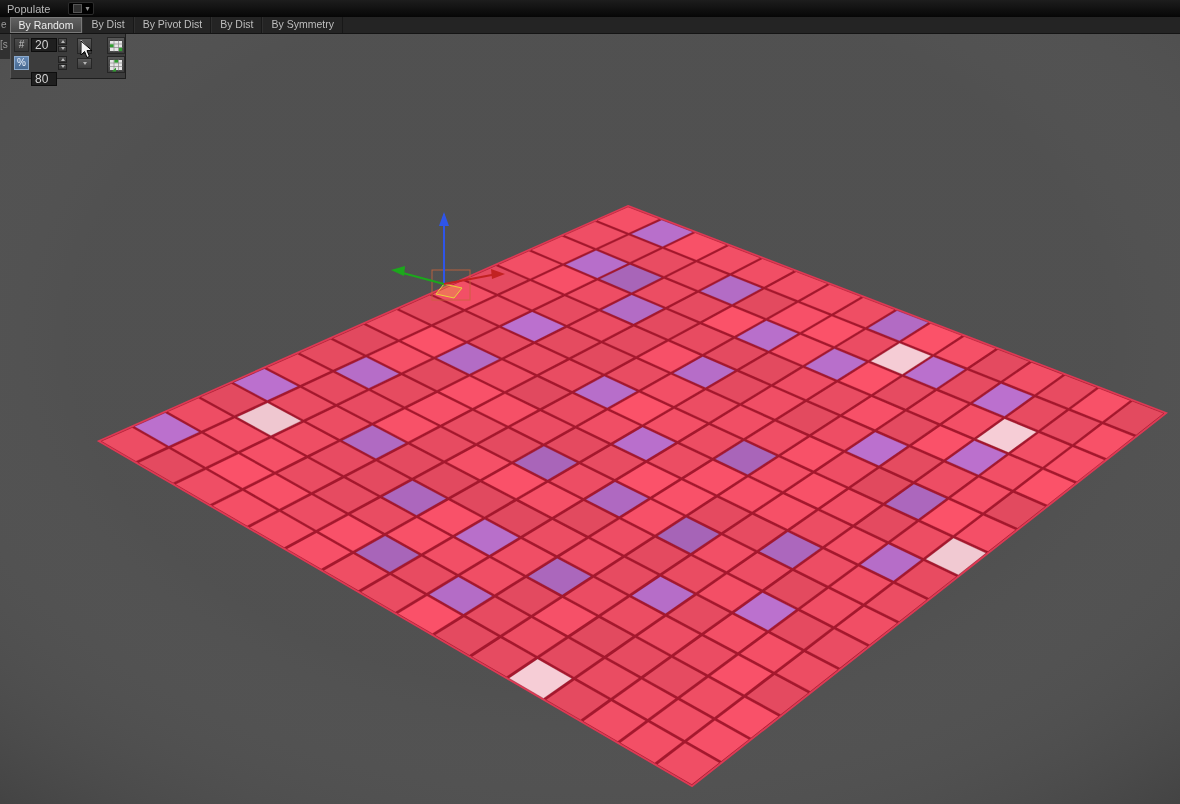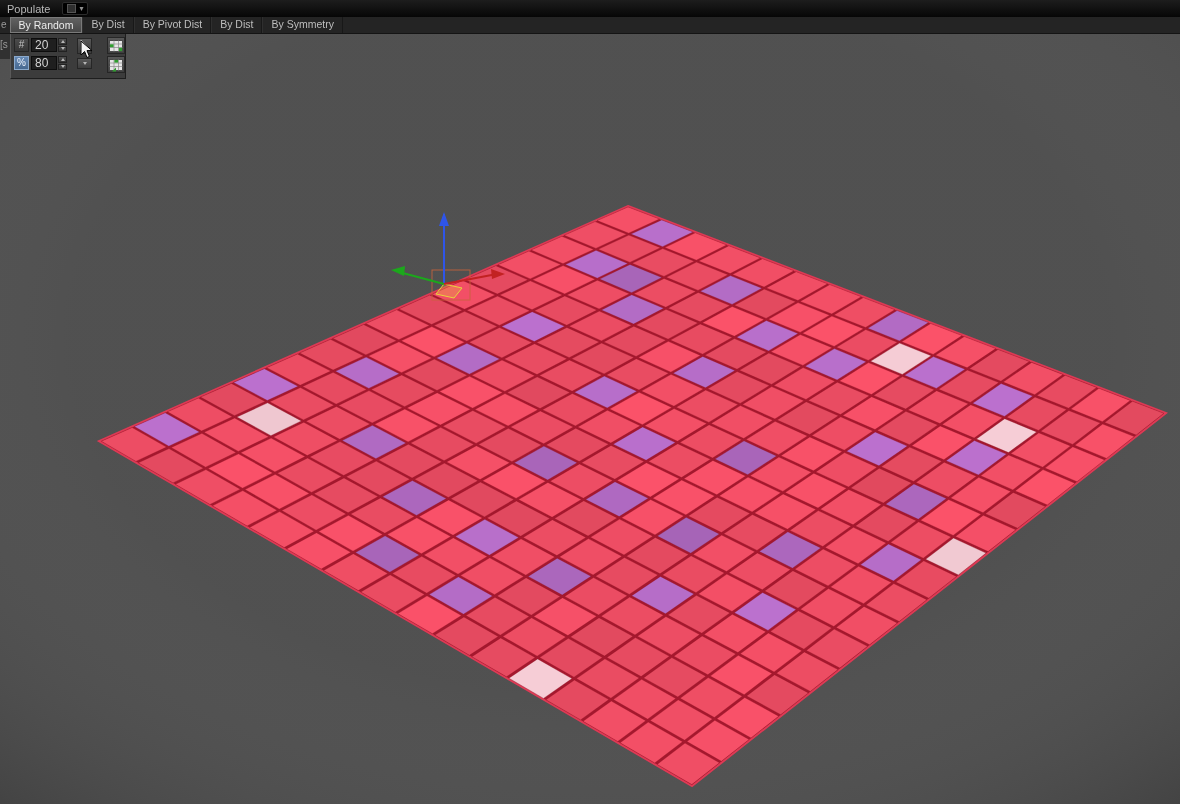--- a/index.html
+++ b/index.html
@@ -5,21 +5,21 @@
   html,body{margin:0;padding:0;background:#000;}
   .screen{position:relative;width:1180px;height:804px;overflow:hidden;
           background:#454545;font-family:"Liberation Sans",sans-serif;}
 
   
   #vp{position:absolute;left:0;top:0;width:1180px;height:804px;}
 
   
   .titlebar{position:absolute;left:0;top:0;width:100%;height:17px;
             background:linear-gradient(#1d1d1d,#060606);
-            display:flex;align-items:center;gap:12px;padding-left:7px;box-sizing:border-box;
+            display:flex;align-items:center;gap:18px;padding-left:7px;box-sizing:border-box;
             color:#b8b8b8;font-size:11px;z-index:10;}
   .caddy-widget{display:flex;align-items:center;gap:3px;background:#000;
                 border:1px solid #2c2c2c;border-radius:2px;height:11px;padding:0 4px;
                 color:#8f8f8f;font-size:8px;cursor:pointer;}
   .caddy-square{width:7px;height:7px;background:#2f2f2f;border:1px solid #555;}
 
   
   .tabrow{position:absolute;left:0;top:17px;width:100%;height:16px;background:#242424;
           border-bottom:1px solid #141414;display:flex;align-items:stretch;
           color:#bdbdbd;font-size:10.5px;z-index:10;}
@@ -364,21 +364,21 @@
     <div class="spin-col" style="left:47px;top:4px;">
       <div class="spin-btn">
           <span class="tri-up"></span>
         </div>
       <div class="spin-btn">
           <span class="tri-dn"></span>
         </div>
     </div>
 
     <div class="mode-btn checked" style="left:3px;top:22px;">%</div>
-    <div class="spin-field" style="left:20px;top:22px;">80</div>
+    <div class="spin-field" style="left:20px;top:38px;">80</div>
     <div class="spin-col" style="left:47px;top:22px;">
       <div class="spin-btn">
           <span class="tri-up"></span>
         </div>
       <div class="spin-btn">
           <span class="tri-dn"></span>
         </div>
     </div>
 
     <div class="tool-btn" style="left:66px;top:4px;width:15px;height:16px;">

